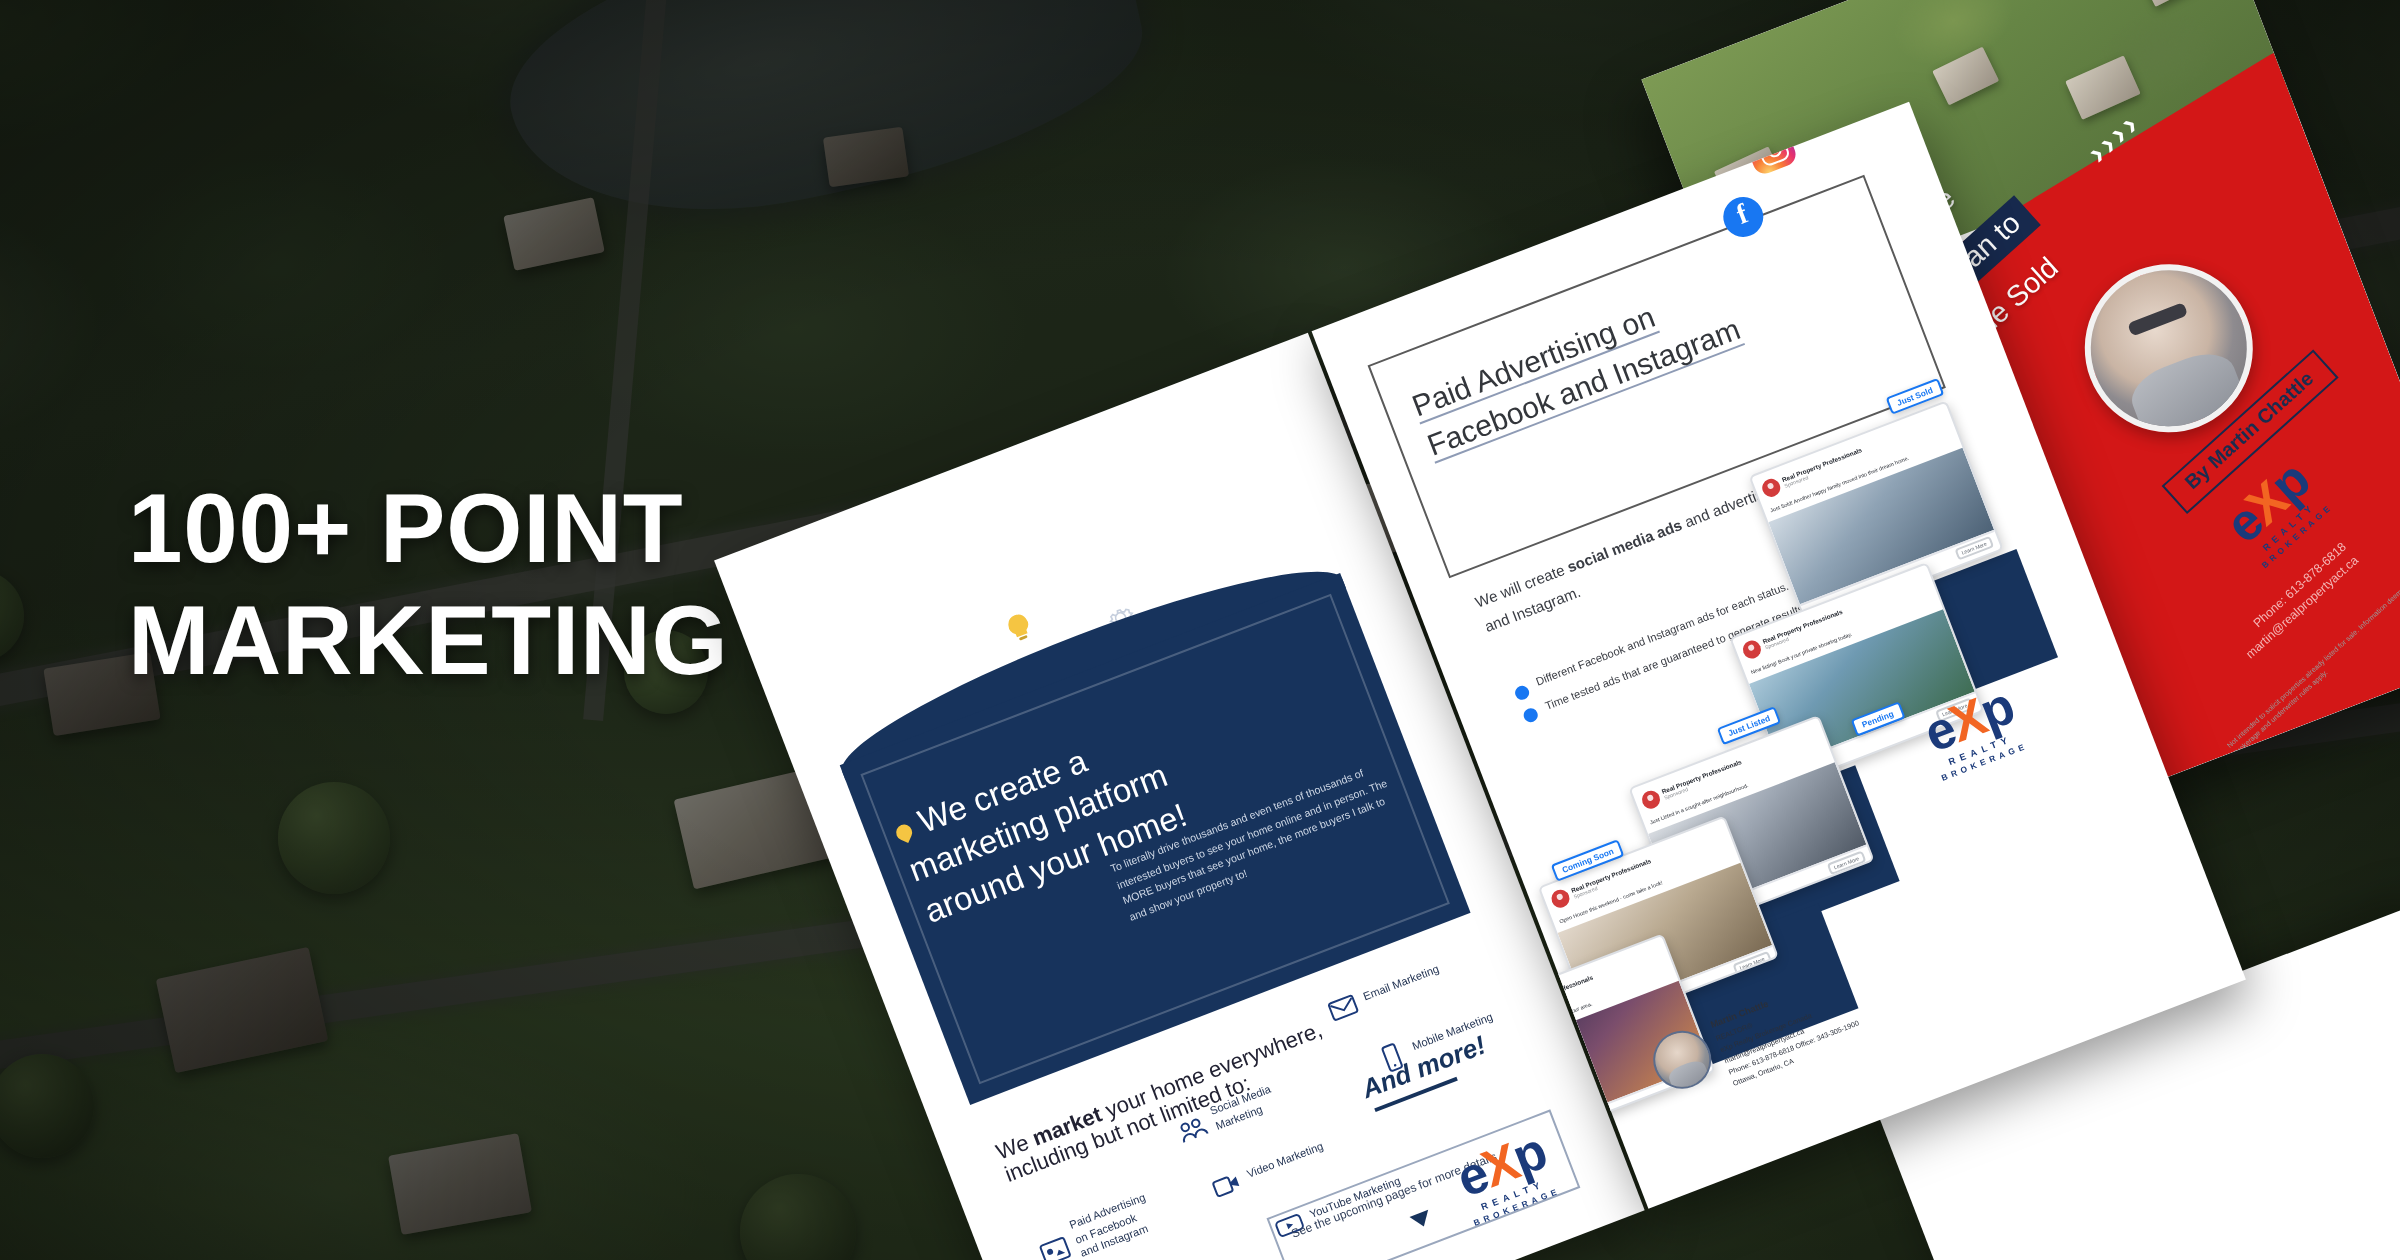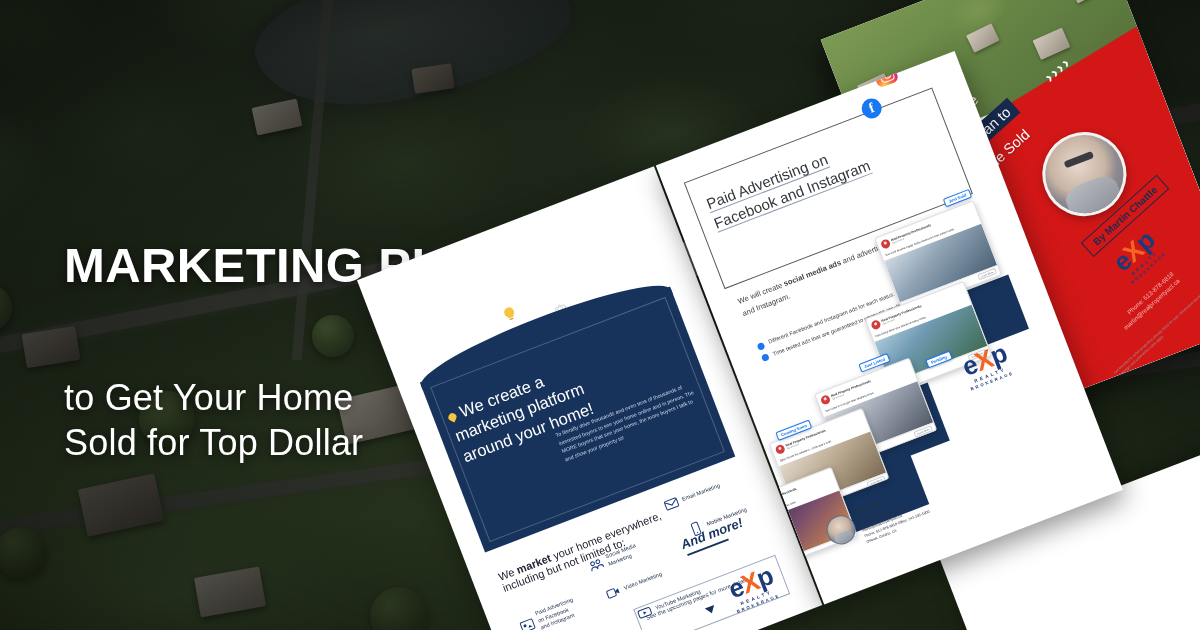--- a/index.html
+++ b/index.html
@@ -266,25 +266,22 @@
       <div class="tree" style="left:88%;top:72%;width:60px;height:60px;"></div>
       <div class="tree" style="left:8%;top:78%;width:52px;height:52px;"></div>
       <div class="tree" style="left:34%;top:86%;width:58px;height:58px;"></div>
     </div>
     <div class="bg-dim"></div>
     <div class="bg-vig"></div>
   </div>
 
 
   <div class="headline">
+    <p class="hl">100+ POINT</p>
     <p class="hl">MARKETING PLAN</p>
-  </div>
-  <div class="sub">
-    <p class="sl">to Get Your Home</p>
-    <p class="sl">Sold for Top Dollar</p>
   </div>
 
   <div class="docs">
 
     <div class="corner"></div>
 
     <div class="cover">
       <div class="cover-photo">
         <div class="cov-house" style="left:6%;top:42%;width:30px;height:20px;transform:rotate(-4deg);"></div>
         <div class="cov-house" style="left:24%;top:56%;width:34px;height:22px;transform:rotate(-3deg);"></div>

